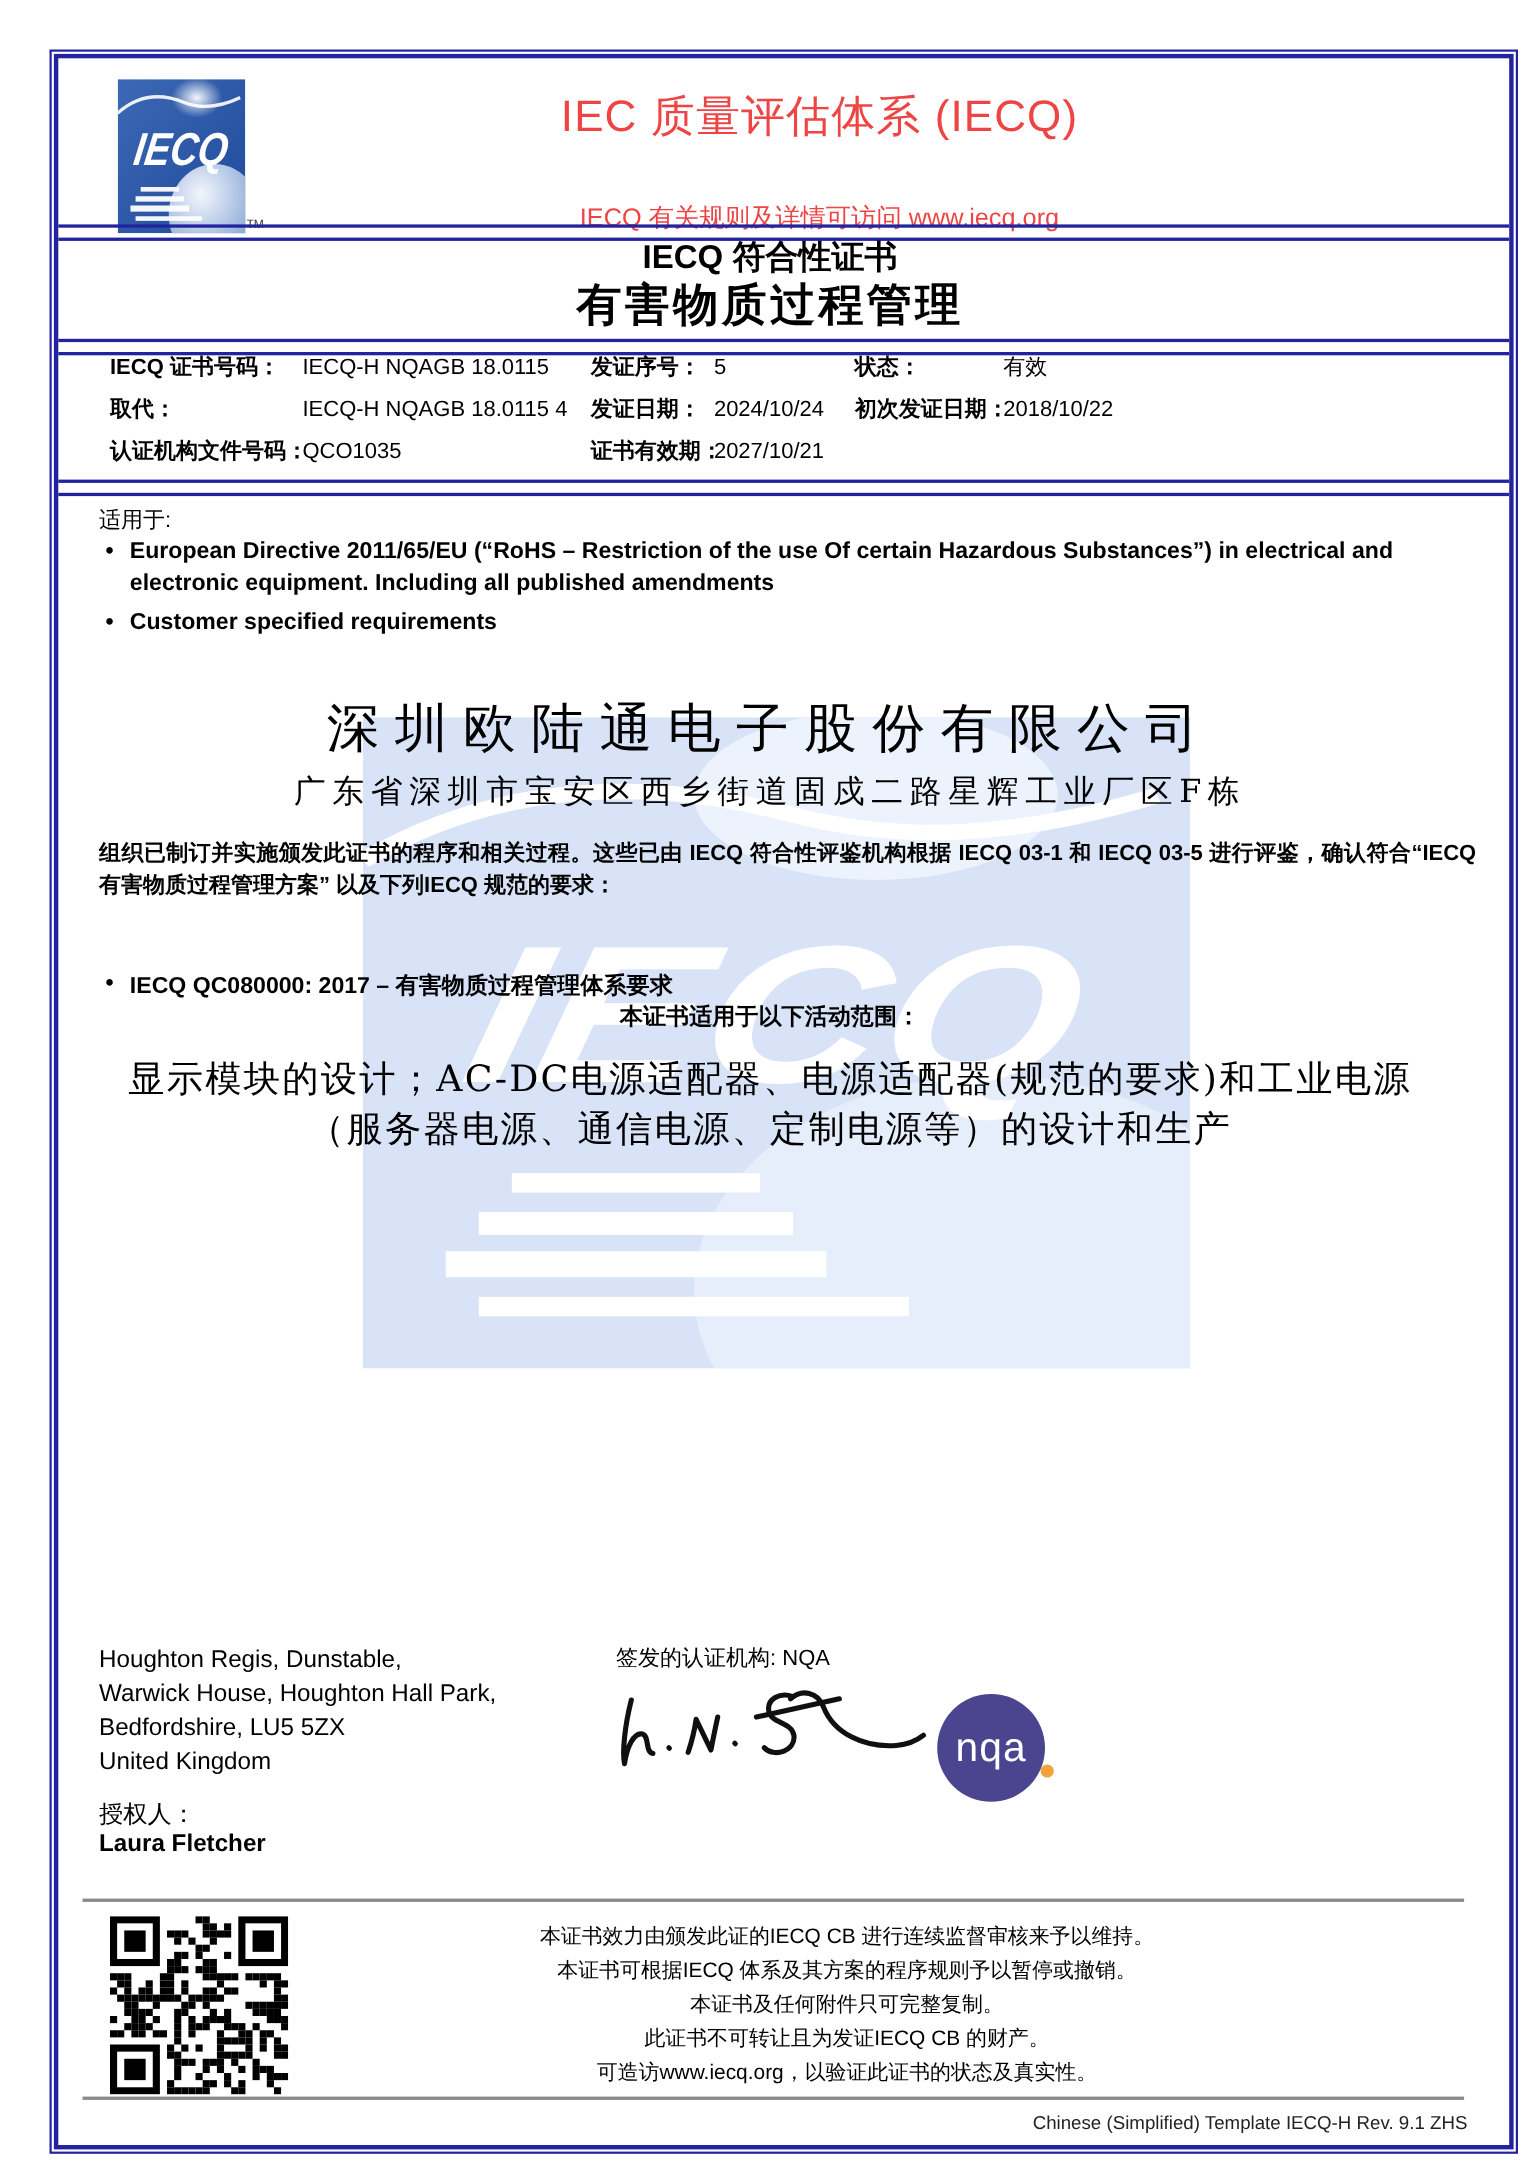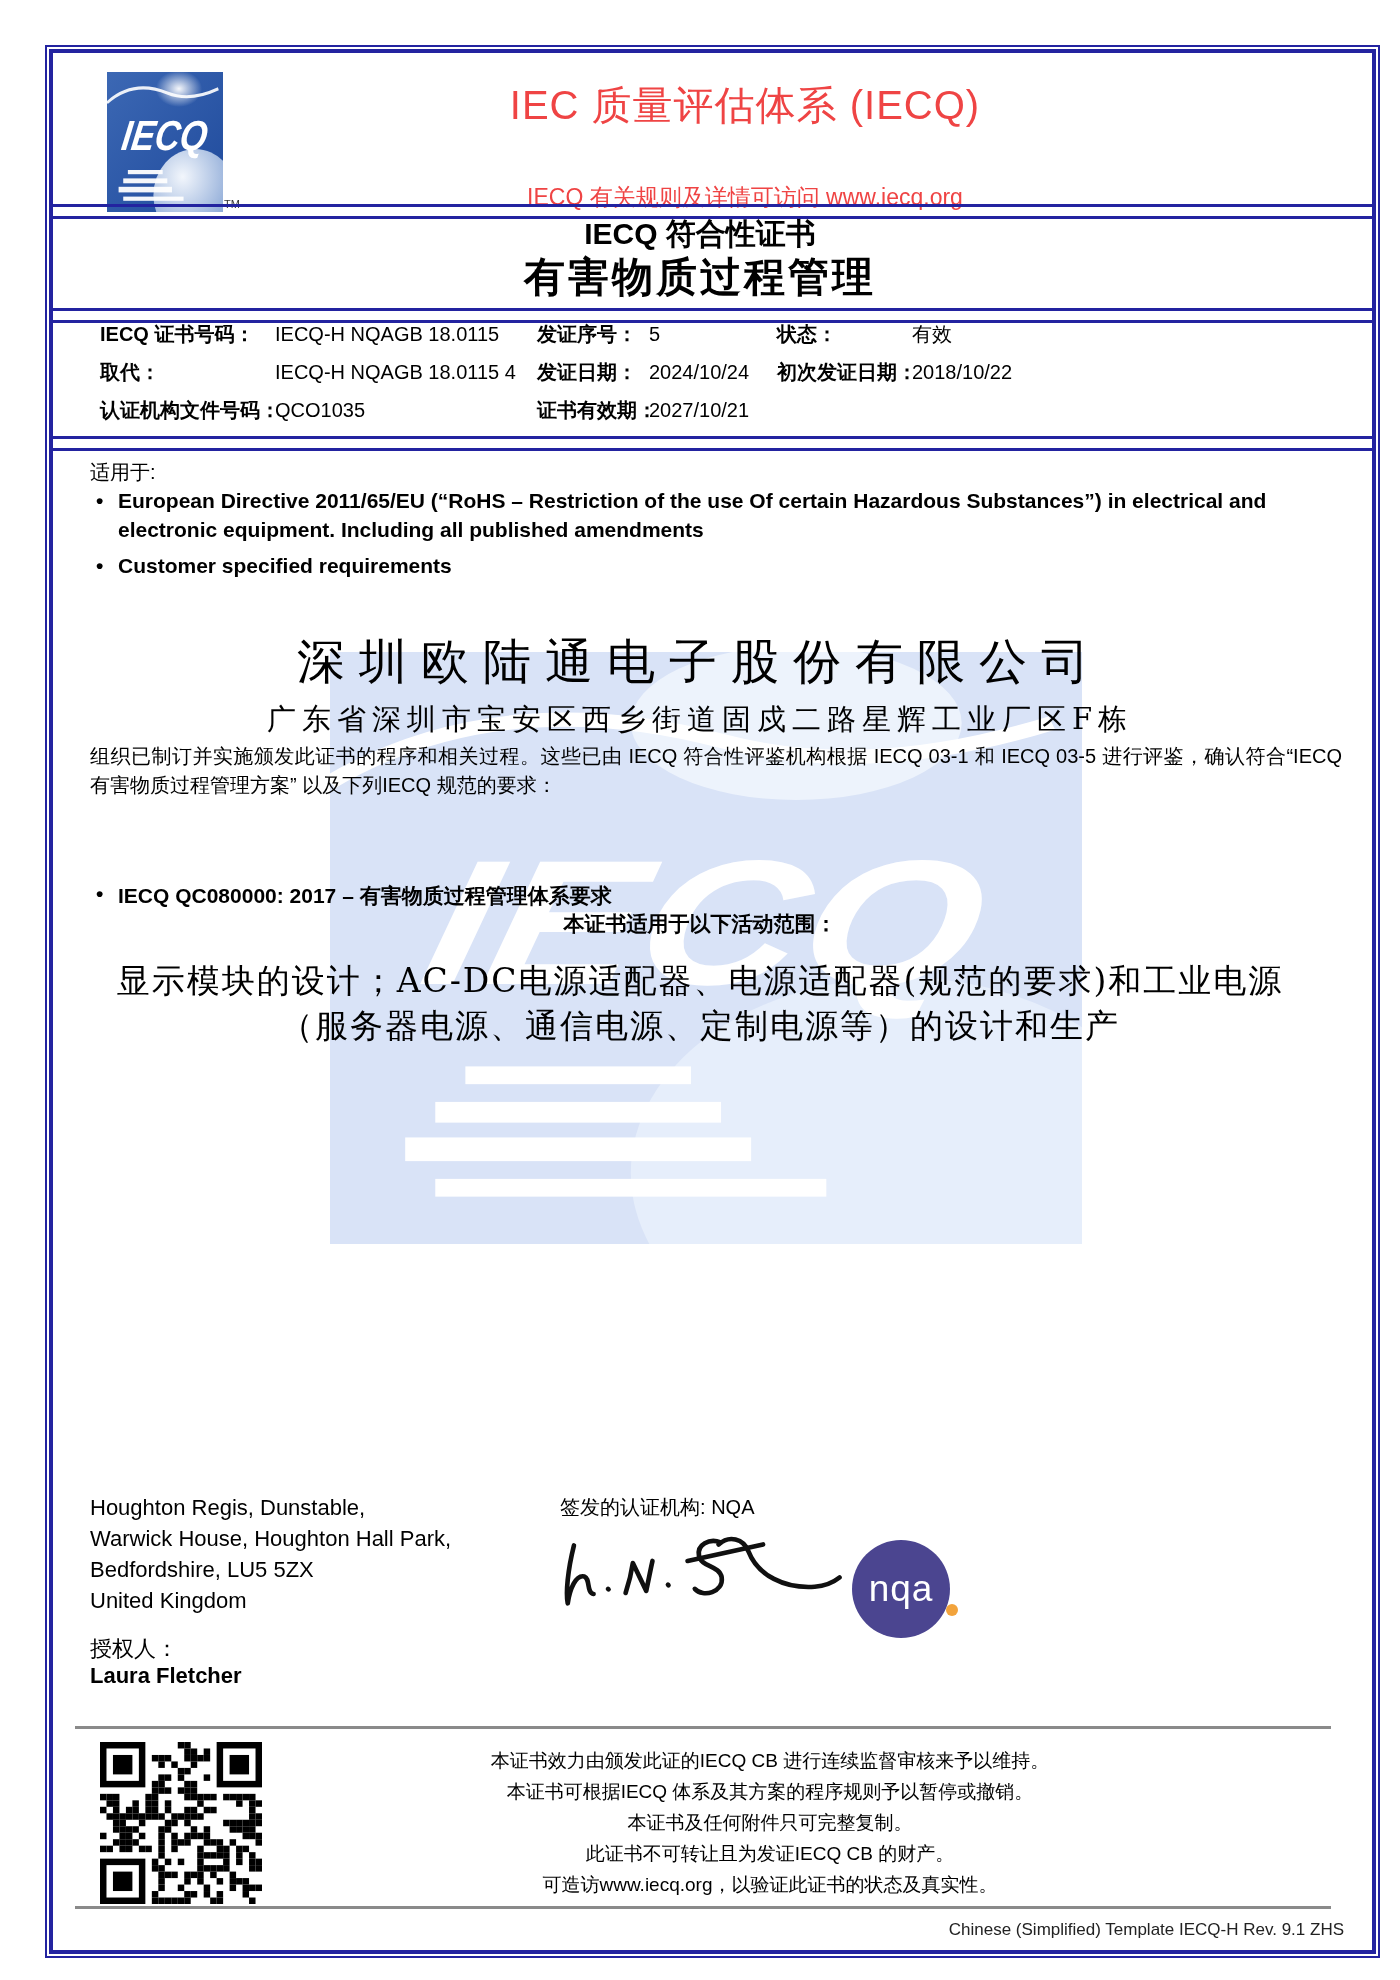--- a/index.html
+++ b/index.html
@@ -31,22 +31,22 @@
   .bullets{position:absolute;left:92px;top:486px;width:1240px;font-size:21px;
            font-weight:bold;line-height:29px;}
   .bullet-item{position:relative;padding-left:26px;margin-bottom:7px;}
   .bullet-item::before{content:"•";position:absolute;left:4px;top:0;}
   .company-name{position:absolute;left:0;top:630px;width:1400px;text-align:center;
                 font-family:"DejaVu Serif","Liberation Serif",serif;
                 font-size:48px;letter-spacing:14px;}
   .company-addr{position:absolute;left:0;top:700px;width:1400px;text-align:center;
                 font-family:"DejaVu Serif","Liberation Serif",serif;
                 font-size:29px;letter-spacing:6px;}
-  .assessment{position:absolute;left:90px;top:742px;width:1252px;font-size:20px;
-              line-height:29px;text-align:justify;}
+  .assessment{position:absolute;left:90px;top:762px;width:1252px;font-size:20px;
+              line-height:29px;text-align:justify;font-weight:bold;}
   .spec-bullet{position:absolute;left:92px;top:850px;width:1240px;font-size:21px;font-weight:bold;
                padding-left:26px;margin-top:32px;}
   .spec-bullet::before{content:"•";position:absolute;left:4px;top:0;}
   .scope-h{position:absolute;left:0;top:910px;width:1400px;text-align:center;
            font-size:21px;font-weight:bold;}
   .scope-t{position:absolute;left:100px;top:958px;width:1200px;text-align:center;
            font-family:"DejaVu Serif","Liberation Serif",serif;
            font-size:33px;line-height:45px;letter-spacing:2px;}
   .wm-svg{position:absolute;left:330px;top:652px;width:752px;height:592px;}
   .issuer-addr{position:absolute;left:90px;top:1492px;font-size:22px;line-height:31px;}
@@ -57,21 +57,21 @@
   .nqa{position:absolute;left:852px;top:1540px;width:98px;height:98px;border-radius:50%;
        background:#4B4590;display:flex;align-items:center;justify-content:center;}
   .nqa-text{color:#fff;font-size:37px;font-weight:500;letter-spacing:1px;}
   .nqa-dot{position:absolute;left:946px;top:1604px;width:12px;height:12px;border-radius:50%;
            background:#F2A33C;}
   .grayline{position:absolute;left:75px;width:1256px;height:3px;background:#8a8a8a;}
   .gl1{top:1726px;} .gl2{top:1906px;}
   .qr-box{position:absolute;left:100px;top:1742px;width:162px;height:162px;background:#fff;}
   .footer-lines{position:absolute;left:290px;top:1745px;width:960px;text-align:center;
                 font-size:19px;line-height:31px;}
-  .rev{position:absolute;right:56px;top:1920px;width:800px;text-align:right;
+  .rev{position:absolute;right:66px;top:1920px;width:800px;text-align:right;
        font-size:17px;color:#222;}
   svg text{font-family:"Liberation Sans","DejaVu Sans",sans-serif;}
 </style>
 </head>
 <body>
 
 <div class="page">
 
   <svg class="wm-svg" viewBox="0 0 100 100" preserveAspectRatio="none">
     <rect width="100" height="100" fill="#D9E3F7"></rect>

